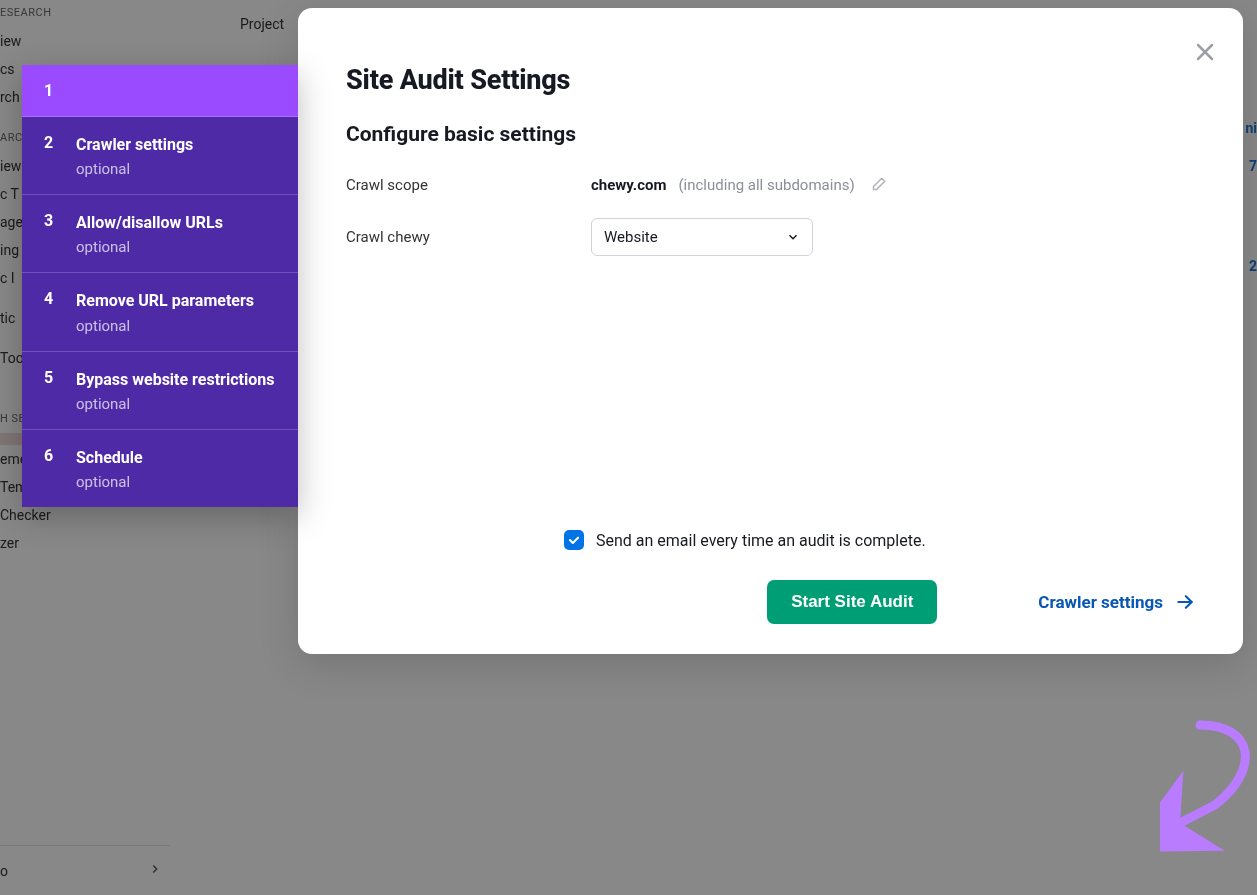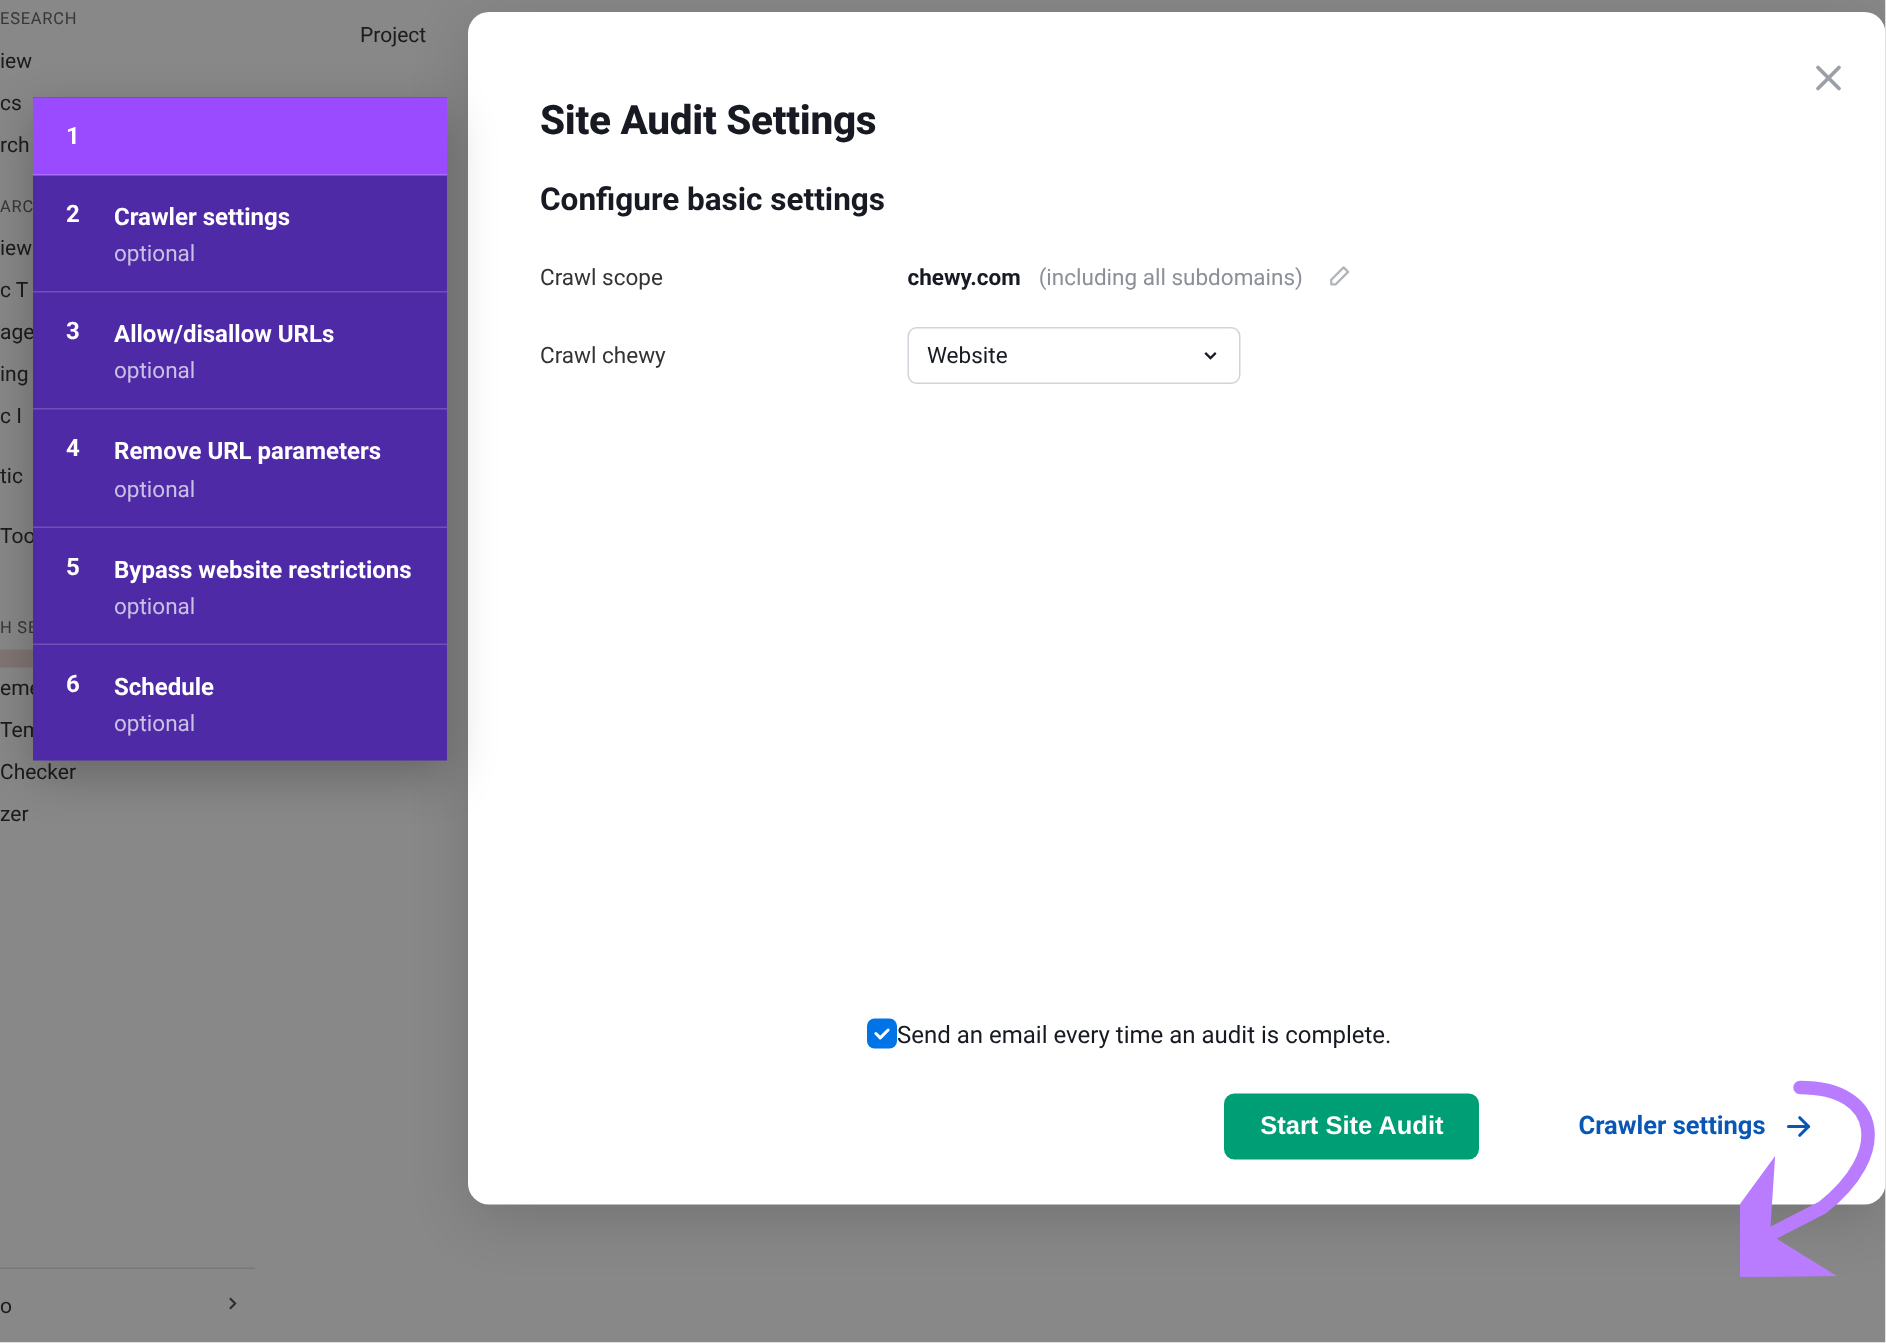--- a/index.html
+++ b/index.html
@@ -65,23 +65,23 @@
     height: 50px;
     padding: 0 8px 0 0;
     font-size: 14px;
     color: #333;
   }
 
   
   .modal {
     position: absolute;
     top: 8px;
-    left: 312px;
+    left: 298px;
     width: 945px;
-    height: 795px;
+    height: 646px;
     background: #fff;
     border-radius: 14px;
     box-shadow: 0 10px 40px rgba(0,0,0,0.15);
   }
 
   
   .steps {
     position: absolute;
     top: 65px;
     left: 22px;
@@ -210,21 +210,21 @@
     color: #333;
   }
 
   
   .footer-area {
     margin-top: auto;
   }
   .email-row {
     display: flex;
     align-items: center;
-    gap: 0;
+    gap: 12px;
     margin-bottom: 30px;
     margin-left: 218px;
     font-size: 16px;
     color: #171a22;
   }
   .checkbox {
     width: 20px; height: 20px;
     border-radius: 5px;
     background: #0073e6;
     display: flex;
@@ -237,21 +237,21 @@
 
   .actions {
     display: flex;
     align-items: center;
     justify-content: flex-end;
     gap: 40px;
   }
   .actions-inner {
     display: flex;
     align-items: center;
-    gap: 66px;
+    gap: 101px;
   }
   .btn-primary {
     background: #009e74;
     color: #fff;
     font-size: 17px;
     font-weight: 700;
     padding: 12px 24px;
     border-radius: 7px;
     cursor: pointer;
     border: none;

